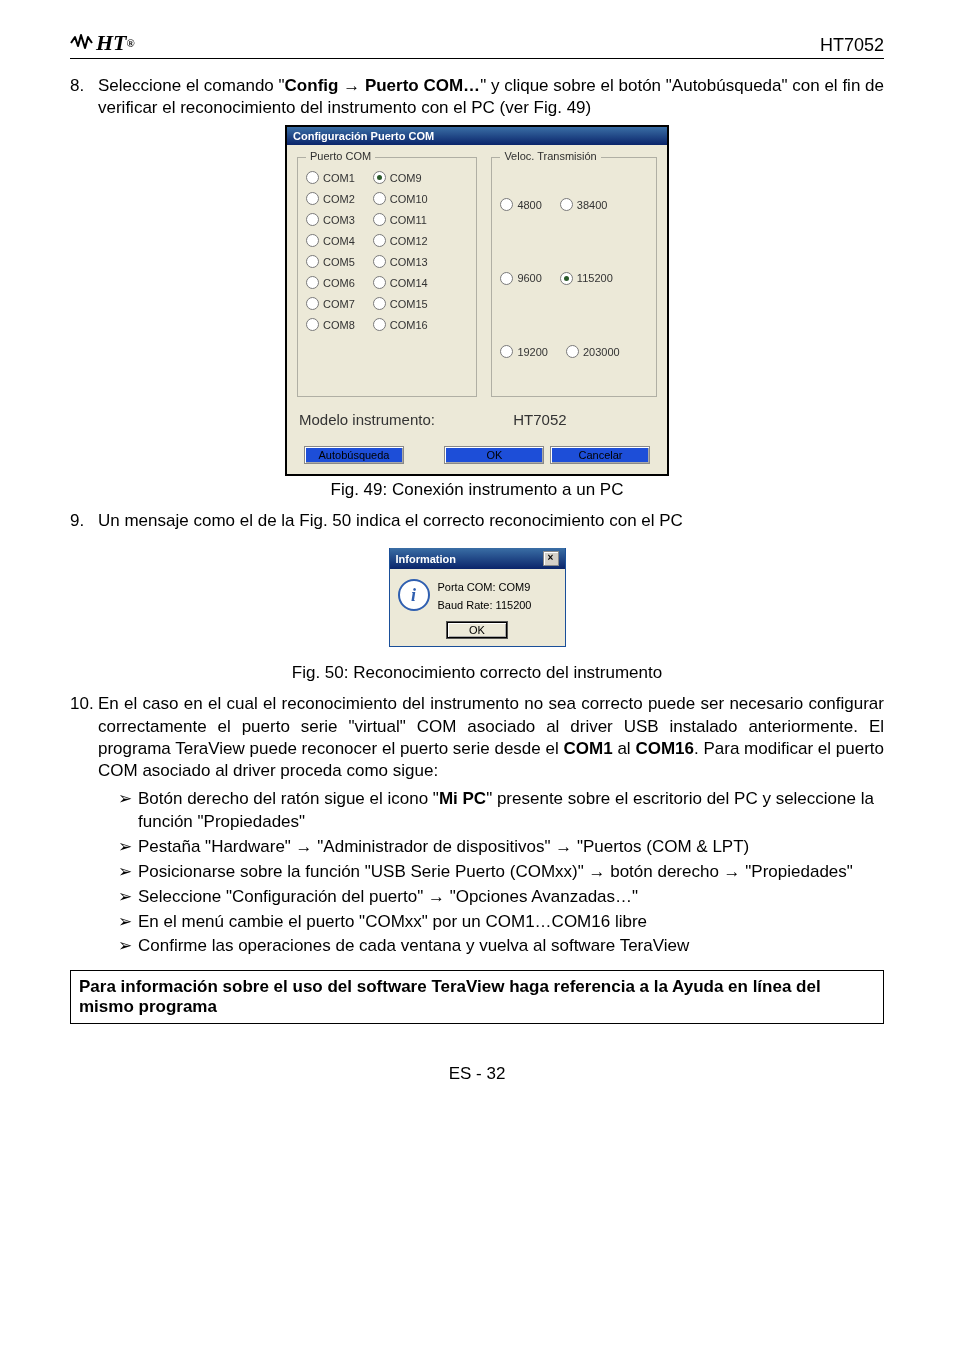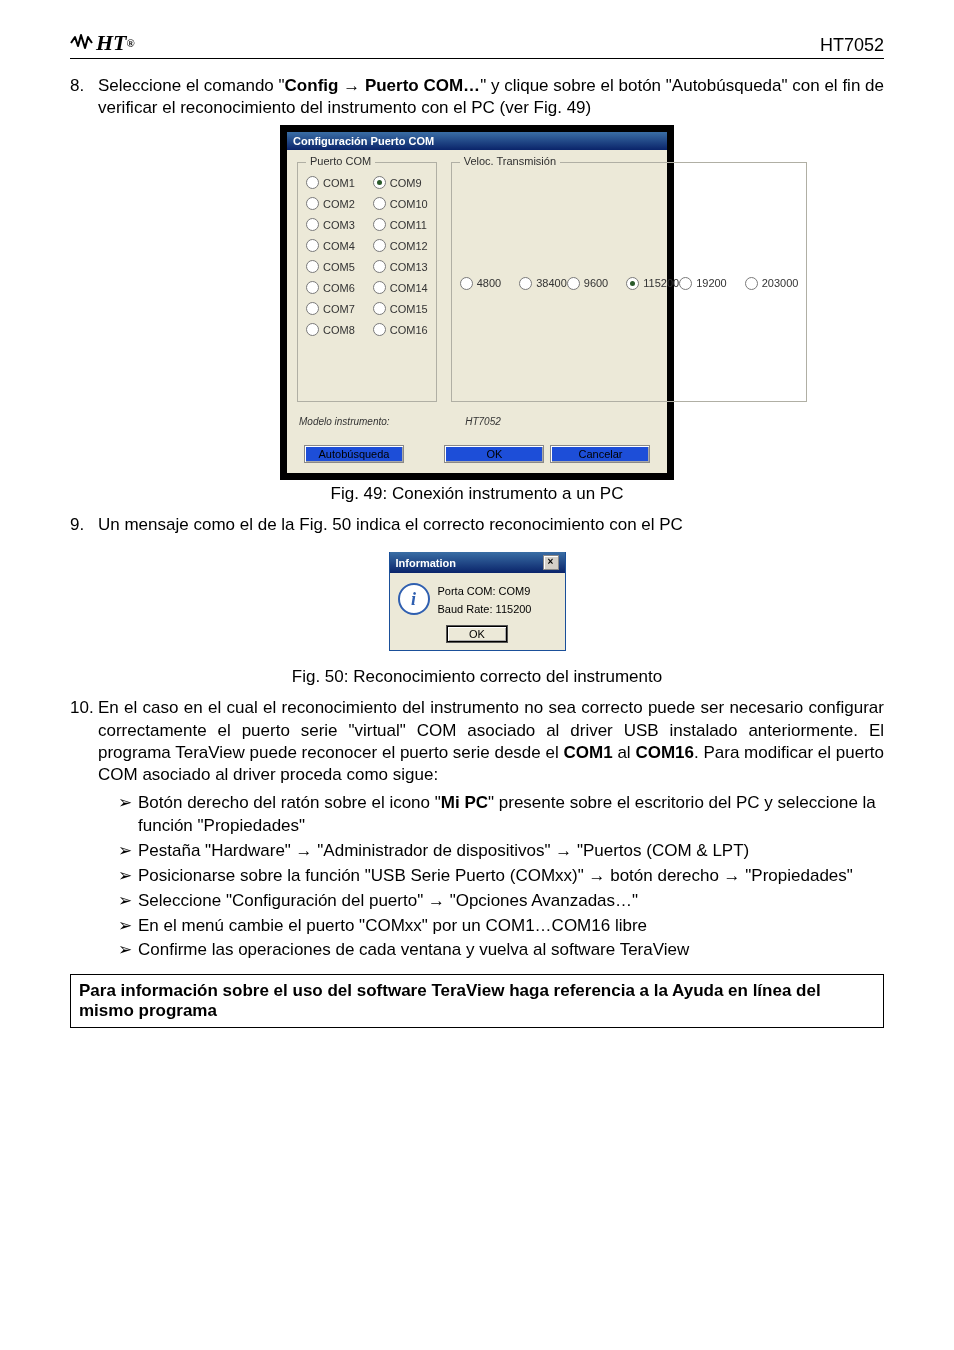--- a/index.html
+++ b/index.html
@@ -79,21 +79,21 @@
   .footer {
     text-align: center;
     font-size: 17px;
     margin-top: 40px;
   }
 
   
   .dlg {
     width: 380px;
     margin: 0 auto;
-    border: 7px solid #000000;
+    border: 2px solid #000000;
     background: #ece9d8;
     font-family: Tahoma, sans-serif;
     font-size: 11px;
   }
   .dlg-title {
     background: #0a246a;
     background: linear-gradient(#3a6ea5,#0a246a);
     color: #fff;
     font-weight: bold;
     padding: 3px 6px;
@@ -149,32 +149,32 @@
     display: flex;
     gap: 18px;
   }
   .port-col {
     display: flex;
     flex-direction: column;
     gap: 2px;
   }
   .vel-col {
     display: flex;
+    flex-direction: column;
     justify-content: space-around;
     height: 220px;
   }
   .vel-pair {
     display: flex;
     gap: 18px;
   }
   .model-line {
     margin: 14px 2px 4px 2px;
-    font-size: 10px;
+    font-size: 15px;
     color: #333;
-    font-style: italic;
   }
   .dlg-btns {
     display: flex;
     justify-content: center;
     gap: 40px;
     margin-top: 18px;
   }
   .win-btn {
     font-family: Tahoma, sans-serif;
     font-size: 11px;
@@ -446,21 +446,21 @@
   <div class="num-item">
     <div class="num">10.</div>
     <div class="txt">
       <span>En el caso en el cual el reconocimiento del instrumento no sea correcto puede ser necesario configurar correctamente el puerto serie "virtual" COM asociado al driver USB instalado anteriormente. El programa TeraView puede reconocer el puerto serie desde el </span><b>COM1</b><span> al </span><b>COM16</b><span>. Para modificar el puerto COM asociado al driver proceda como sigue:</span>
     </div>
   </div>
 
   <div class="bullets" id="bullets">
       <div class="b">
         <div class="arw">➢</div>
-        <div><span>Botón derecho del ratón sobre el icono "</span><b>Mi PC</b><span>" presente sobre el escritorio del PC y seleccione la función "Propiedades"</span></div>
+        <div><span>Botón derecho del ratón sigue el icono "</span><b>Mi PC</b><span>" presente sobre el escritorio del PC y seleccione la función "Propiedades"</span></div>
       </div>
       <div class="b">
         <div class="arw">➢</div>
         <div>Pestaña "Hardware" → "Administrador de dispositivos" → "Puertos (COM &amp; LPT)</div>
       </div>
       <div class="b">
         <div class="arw">➢</div>
         <div>Posicionarse sobre la función "USB Serie Puerto (COMxx)" → botón derecho → "Propiedades"</div>
       </div>
       <div class="b">
@@ -472,13 +472,14 @@
         <div>En el menú cambie el puerto "COMxx" por un COM1…COM16 libre</div>
       </div>
       <div class="b">
         <div class="arw">➢</div>
         <div>Confirme las operaciones de cada ventana y vuelva al software TeraView</div>
       </div>
     </div>
 
   <div class="info-box">Para información sobre el uso del software TeraView haga referencia a la Ayuda en línea del mismo programa</div>
 
+  <div class="footer">ES - 32</div>
 </div>
 
 </body></html>

